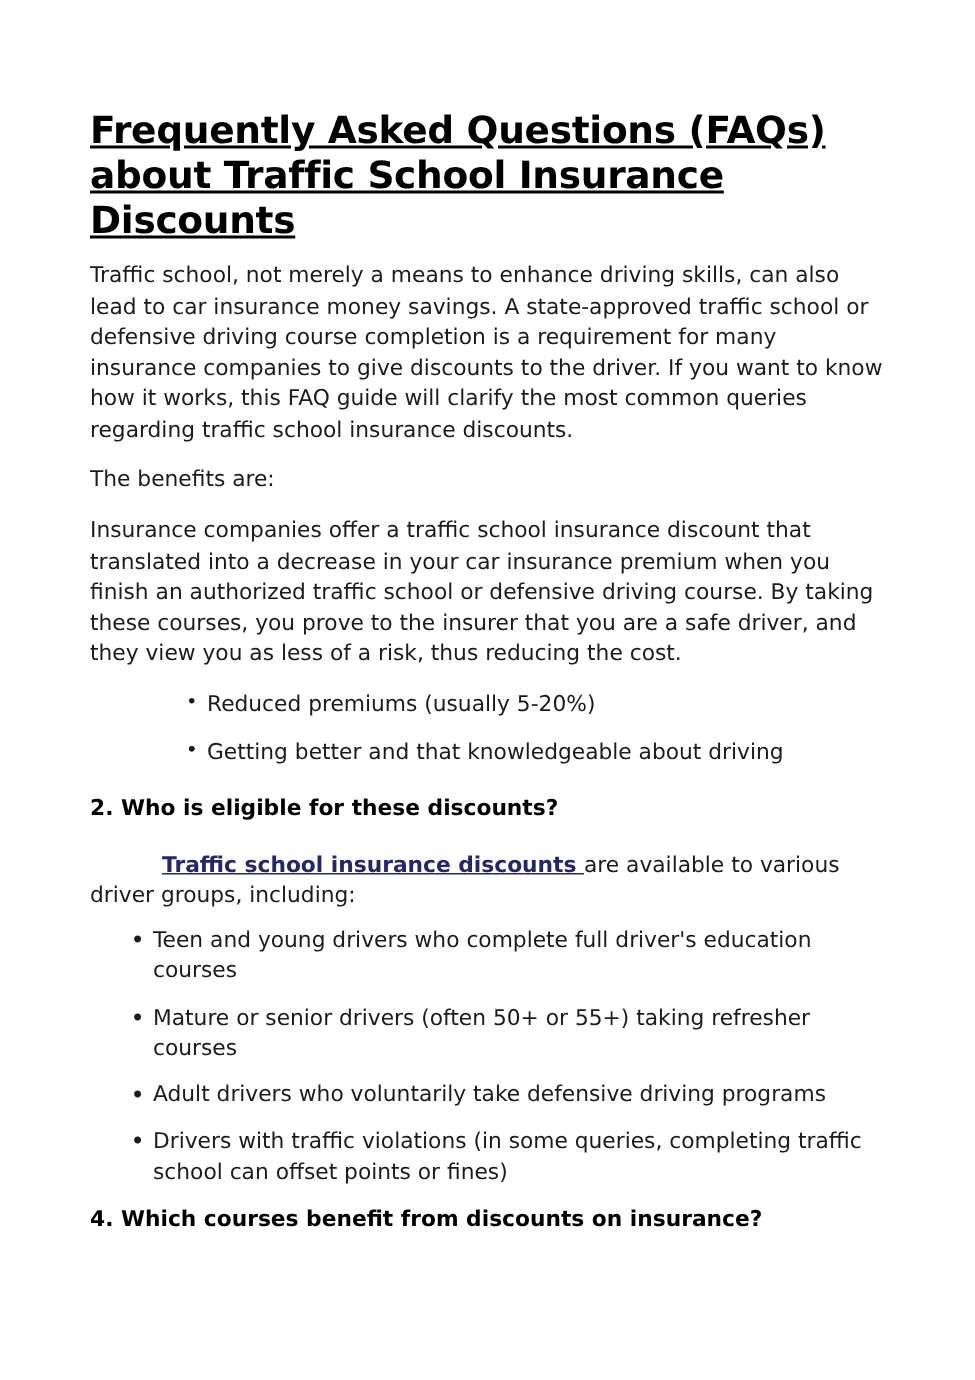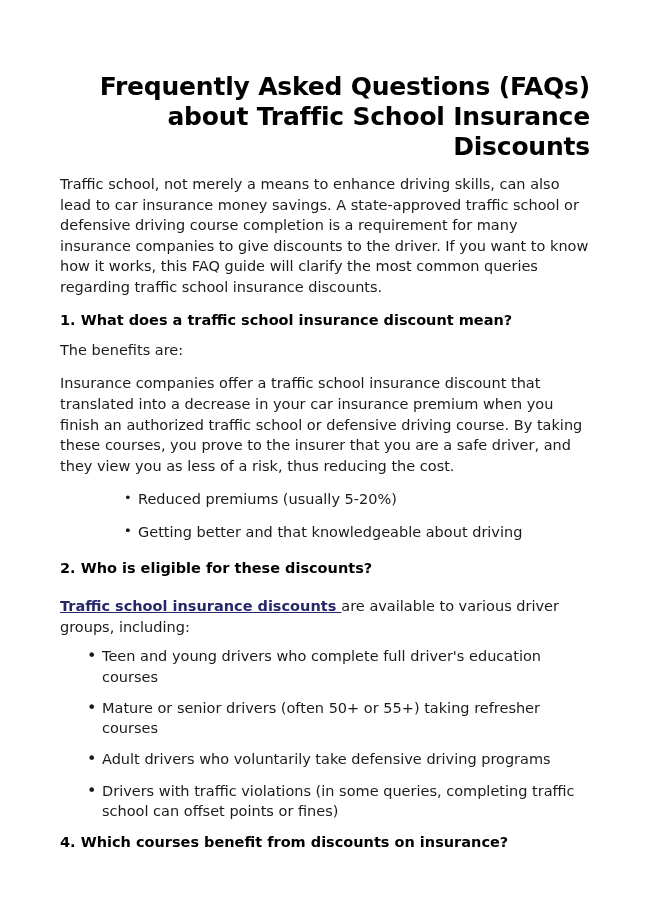--- a/index.html
+++ b/index.html
@@ -18,24 +18,25 @@
     width: 650px;
     height: 920px;
     box-sizing: border-box;
     padding: 72px 60px 0 60px;
     background: #ffffff;
   }
   .doc-title {
     font-size: 25px;
     font-weight: bold;
     line-height: 1.2;
-    text-align: right;
+    text-align: left;
     color: #000000;
     margin: 0 0 12px 0;
     letter-spacing: -0.2px;
+    text-decoration: underline;
   }
   p.body-text {
     font-size: 14.5px;
     line-height: 1.42;
     margin: 0 0 13px 0;
     color: #1b1b1b;
   }
   h2.q-heading {
     font-size: 14.5px;
     font-weight: bold;
@@ -46,20 +47,21 @@
   h2.q-heading.tight {
     margin-bottom: 18px;
   }
   p.body-text.tight {
     margin-bottom: 9px;
   }
   .inline-link {
     color: #26266b;
     font-weight: bold;
     text-decoration: underline;
+    margin-left: 48px;
   }
   ul {
     margin: 0;
     padding: 0;
     list-style: none;
   }
   
   ul.deep-list {
     margin: 0 0 16px 0;
   }
@@ -98,21 +100,20 @@
 </style>
 </head>
 <body>
 
 <div class="page">
 
   <h1 class="doc-title">Frequently Asked Questions (FAQs) about Traffic School Insurance Discounts</h1>
 
   <p class="body-text">Traffic school, not merely a means to enhance driving skills, can also lead to car insurance money savings. A state-approved traffic school or defensive driving course completion is a requirement for many insurance companies to give discounts to the driver. If you want to know how it works, this FAQ guide will clarify the most common queries regarding traffic school insurance discounts.</p>
 
-  <h2 class="q-heading">1. What does a traffic school insurance discount mean?</h2>
   <p class="body-text">The benefits are:</p>
   <p class="body-text">Insurance companies offer a traffic school insurance discount that translated into a decrease in your car insurance premium when you finish an authorized traffic school or defensive driving course. By taking these courses, you prove to the insurer that you are a safe driver, and they view you as less of a risk, thus reducing the cost.</p>
 
   <ul class="deep-list">
     <li>
       <span class="bull">•</span>
       <span>Reduced premiums (usually 5-20%)</span>
     </li>
     <li>
       <span class="bull">•</span>

